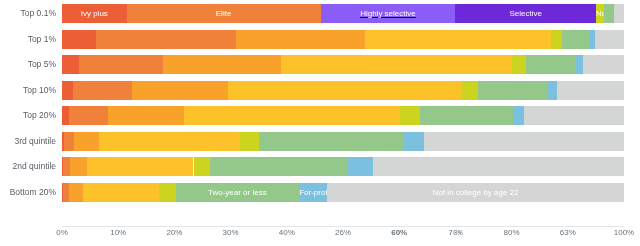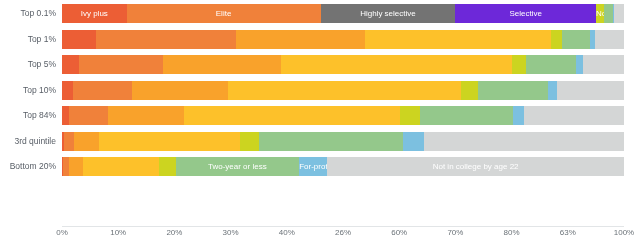--- a/index.html
+++ b/index.html
@@ -48,21 +48,21 @@
   <div class="plot">
       <div class="row">
         <div class="row-label">Top 0.1%</div>
         <div class="track">
           <div class="seg" title="Ivy plus" style="left: 0%; width: 11.5%; background: rgb(236, 94, 53);">
             <span class="seg-txt">Ivy plus</span>
           </div>
           <div class="seg" title="Elite" style="left: 11.5%; width: 34.5%; background: rgb(240, 129, 58);">
             <span class="seg-txt">Elite</span>
           </div>
-          <div class="seg" title="Highly selective" style="left: 46%; width: 24%; background: #737373;">
+          <div class="seg" title="Highly selective" style="left: 46%; width: 24%; background: #8b5cf6; text-decoration: underline;">
             <span class="seg-txt">Highly selective</span>
           </div>
           <div class="seg" title="Selective" style="left: 70%; width: 25%; background: #6d28d9;">
             <span class="seg-txt">Selective</span>
           </div>
           <div class="seg" title="Not selective" style="left: 95%; width: 1.5%; background: rgb(204, 212, 32);">
             <span class="seg-txt">Not selective</span>
           </div>
           <div class="seg" title="Two-year or less" style="left: 96.5%; width: 1.5%; background: rgb(148, 200, 139);"></div>
           <div class="seg" title="For-profit" style="left: 98%; width: 0.3%; background: rgb(124, 192, 224);"></div>
@@ -102,21 +102,21 @@
           <div class="seg" title="Elite" style="left: 2%; width: 10.5%; background: rgb(240, 129, 58);"></div>
           <div class="seg" title="Highly selective" style="left: 12.5%; width: 17%; background: rgb(249, 162, 43);"></div>
           <div class="seg" title="Selective" style="left: 29.5%; width: 41.5%; background: rgb(253, 193, 42);"></div>
           <div class="seg" title="Not selective" style="left: 71%; width: 3%; background: rgb(204, 212, 32);"></div>
           <div class="seg" title="Two-year or less" style="left: 74%; width: 12.5%; background: rgb(148, 200, 139);"></div>
           <div class="seg" title="For-profit" style="left: 86.5%; width: 1.5%; background: rgb(124, 192, 224);"></div>
           <div class="seg" title="Not in college by age 22" style="left: 88%; width: 12%; background: rgb(212, 214, 214);"></div>
         </div>
       </div>
       <div class="row">
-        <div class="row-label">Top 84%</div>
+        <div class="row-label">Top 20%</div>
         <div class="track">
           <div class="seg" title="Ivy plus" style="left: 0%; width: 1.2%; background: rgb(236, 94, 53);"></div>
           <div class="seg" title="Elite" style="left: 1.2%; width: 7%; background: rgb(240, 129, 58);"></div>
           <div class="seg" title="Highly selective" style="left: 8.2%; width: 13.5%; background: rgb(249, 162, 43);"></div>
           <div class="seg" title="Selective" style="left: 21.7%; width: 38.5%; background: rgb(253, 193, 42);"></div>
           <div class="seg" title="Not selective" style="left: 60.2%; width: 3.5%; background: rgb(204, 212, 32);"></div>
           <div class="seg" title="Two-year or less" style="left: 63.7%; width: 16.5%; background: rgb(148, 200, 139);"></div>
           <div class="seg" title="For-profit" style="left: 80.2%; width: 2%; background: rgb(124, 192, 224);"></div>
           <div class="seg" title="Not in college by age 22" style="left: 82.2%; width: 17.8%; background: rgb(212, 214, 214);"></div>
         </div>
@@ -125,20 +125,33 @@
         <div class="row-label">3rd quintile</div>
         <div class="track">
           <div class="seg" title="Ivy plus" style="left: 0%; width: 0.3%; background: rgb(236, 94, 53);"></div>
           <div class="seg" title="Elite" style="left: 0.3%; width: 1.8%; background: rgb(240, 129, 58);"></div>
           <div class="seg" title="Highly selective" style="left: 2.1%; width: 4.5%; background: rgb(249, 162, 43);"></div>
           <div class="seg" title="Selective" style="left: 6.6%; width: 25%; background: rgb(253, 193, 42);"></div>
           <div class="seg" title="Not selective" style="left: 31.6%; width: 3.5%; background: rgb(204, 212, 32);"></div>
           <div class="seg" title="Two-year or less" style="left: 35.1%; width: 25.5%; background: rgb(148, 200, 139);"></div>
           <div class="seg" title="For-profit" style="left: 60.6%; width: 3.8%; background: rgb(124, 192, 224);"></div>
           <div class="seg" title="Not in college by age 22" style="left: 64.4%; width: 35.6%; background: rgb(212, 214, 214);"></div>
+        </div>
+      </div>
+      <div class="row">
+        <div class="row-label">2nd quintile</div>
+        <div class="track">
+          <div class="seg" title="Ivy plus" style="left: 0%; width: 0.2%; background: rgb(236, 94, 53);"></div>
+          <div class="seg" title="Elite" style="left: 0.2%; width: 1.2%; background: rgb(240, 129, 58);"></div>
+          <div class="seg" title="Highly selective" style="left: 1.4%; width: 3%; background: rgb(249, 162, 43);"></div>
+          <div class="seg" title="Selective" style="left: 4.4%; width: 19%; background: rgb(253, 193, 42);"></div>
+          <div class="seg" title="Not selective" style="left: 23.4%; width: 3%; background: rgb(204, 212, 32);"></div>
+          <div class="seg" title="Two-year or less" style="left: 26.4%; width: 24.5%; background: rgb(148, 200, 139);"></div>
+          <div class="seg" title="For-profit" style="left: 50.9%; width: 4.5%; background: rgb(124, 192, 224);"></div>
+          <div class="seg" title="Not in college by age 22" style="left: 55.4%; width: 44.6%; background: rgb(212, 214, 214);"></div>
         </div>
       </div>
       <div class="row">
         <div class="row-label">Bottom 20%</div>
         <div class="track">
           <div class="seg" title="Ivy plus" style="left: 0%; width: 0.2%; background: rgb(236, 94, 53);"></div>
           <div class="seg" title="Elite" style="left: 0.2%; width: 1%; background: rgb(240, 129, 58);"></div>
           <div class="seg" title="Highly selective" style="left: 1.2%; width: 2.5%; background: rgb(249, 162, 43);"></div>
           <div class="seg" title="Selective" style="left: 3.7%; width: 13.5%; background: rgb(253, 193, 42);"></div>
           <div class="seg" title="Not selective" style="left: 17.2%; width: 3%; background: rgb(204, 212, 32);"></div>
@@ -159,20 +172,20 @@
     </div>
 
   <div class="xaxis">
     <div class="axisline"></div>
   <div class="tick" style="left: 0%;">0%</div>
       <div class="tick" style="left: 10%;">10%</div>
       <div class="tick" style="left: 20%;">20%</div>
       <div class="tick" style="left: 30%;">30%</div>
       <div class="tick" style="left: 40%;">40%</div>
       <div class="tick" style="left: 50%;">26%</div>
-      <div class="tick" style="left: 60%;">60%</div>
-      <div class="tick" style="left: 70%;">70%</div>
+      <div class="tick" style="left: 60%; font-weight: bold;">60%</div>
+      <div class="tick" style="left: 70%; font-family: Liberation Mono, monospace;">70%</div>
       <div class="tick" style="left: 80%;">80%</div>
       <div class="tick" style="left: 90%;">63%</div>
       <div class="tick" style="left: 100%;">100%</div>
     </div>
 
 </div>
 
 </body></html>

